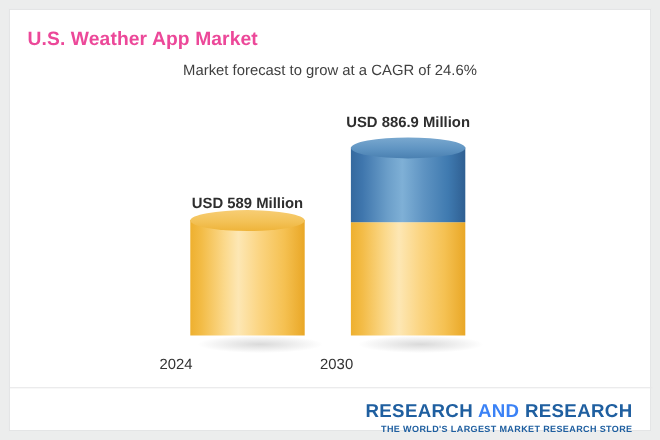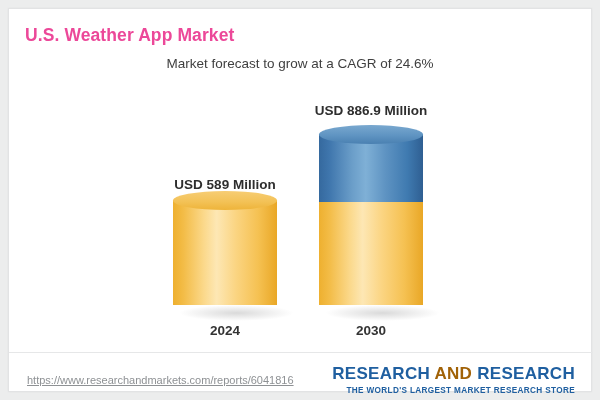--- a/index.html
+++ b/index.html
@@ -74,43 +74,42 @@
   }
 
   .shadow{
     position:absolute;
     height:16px;border-radius:50%;
     background:radial-gradient(ellipse at center, rgba(120,120,120,.28) 0%, rgba(150,150,150,0) 70%);
   }
 
   .xlabel{
     position:absolute;left:-20px;width:160px;
-    text-align:center;
-    font-size:13.5px;font-weight:bold;color:#333333;
+    font-size:13.5px;font-weight:normal;color:#333333;
     top:314px;
   }
 
   
   .divider{
     position:absolute;left:0;top:343px;width:584px;height:1px;
     background:#e6e7e8;
   }
   .url{
     position:absolute;left:18px;top:365px;
     font-size:11px;color:#8e9194;
   }
   .logo{
     position:absolute;right:16px;top:355px;
     text-align:right;
   }
   .logo .mark{
     font-size:17px;font-weight:bold;letter-spacing:.3px;
     color:#1f5fa0;white-space:nowrap;
   }
-  .logo .mark .and{color:#a16207;}
+  .logo .mark .and{color:#3b82f6;}
   .logo .tag{
     margin-top:2px;
     font-size:8.2px;font-weight:bold;letter-spacing:.35px;
     color:#1f5fa0;white-space:nowrap;
   }
 </style>
 </head>
 <body>
 
 <div class="card">
@@ -142,20 +141,19 @@
         <div class="body"></div>
         <div class="top"></div>
       </div>
       <div class="xlabel">2030</div>
     </div>
 
   </div>
 
   <div class="divider"></div>
 
-  <a class="url" href="#">https://www.researchandmarkets.com/reports/6041816</a>
 
   <div class="logo">
     <div class="mark"><span>RESEARCH </span><span class="and">AND</span><span> RESEARCH</span></div>
     <div class="tag">THE WORLD'S LARGEST MARKET RESEARCH STORE</div>
   </div>
 
 </div>
 
 </body></html>

